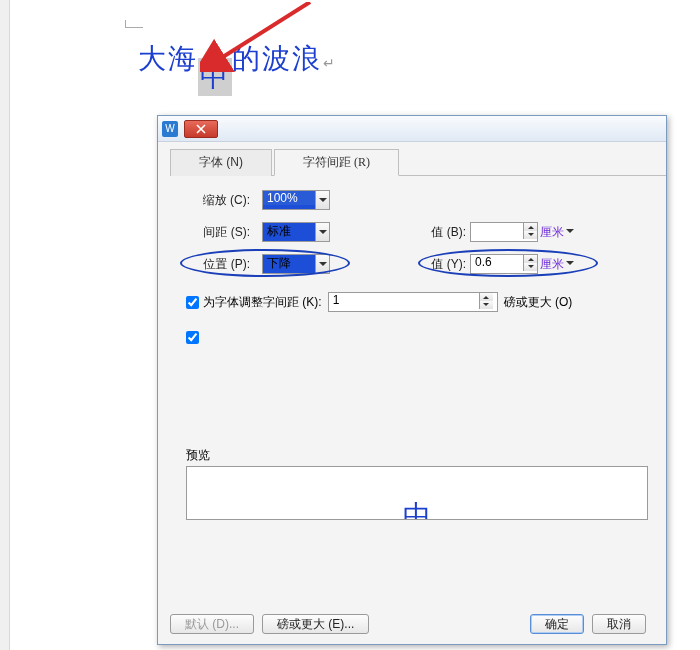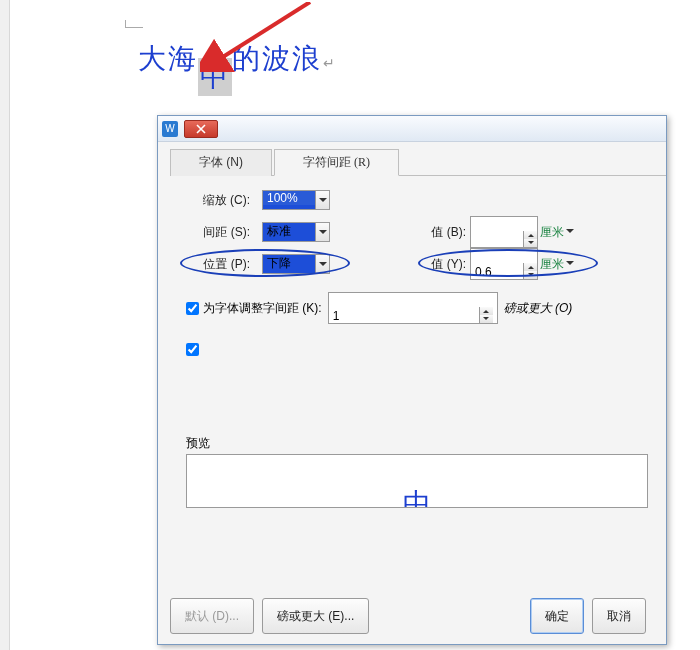--- a/index.html
+++ b/index.html
@@ -172,22 +172,22 @@
     display: flex; align-items:center; justify-content:center;
   }
   .combo .drop::after {
     content: "";
     border: 4px solid transparent;
     border-top-color: #333;
     margin-top: 3px;
   }
   .spinner {
     display: inline-flex;
-    align-items: flex-end;
-    height: 32px;
+    align-items: flex-start;
+    height: 20px;
     border: 1px solid #9a9a9a;
     background: #fff;
   }
   .spinner .sval {
     padding: 0 4px;
     min-width: 52px;
     font-size: 12px;
     display:flex; align-items:center;
   }
   .spinner .sbtns {
@@ -203,44 +203,44 @@
   }
   .spinner .sb.up::after {
     content:""; border:3px solid transparent; border-bottom-color:#333; margin-bottom:2px;
   }
   .spinner .sb.dn::after {
     content:""; border:3px solid transparent; border-top-color:#333; margin-top:2px;
   }
   .unitcombo {
     display:inline-flex; align-items:center; height:20px;
     margin-left:2px;
-    color:#15803d;
+    color:#6d28d9;
   }
   .unitcombo .drop {
     width:10px; margin-left:2px;
   }
   .unitcombo .drop::after {
     content:""; display:inline-block;
     border:4px solid transparent; border-top-color:#333; margin-top:4px;
   }
   .circle-annot {
     position:absolute;
     border: 2px solid #1a3fb8;
     border-radius: 50%;
     pointer-events:none;
   }
   .chk-row {
     display:flex; align-items:center;
     margin: 16px 0 6px -4px;
   }
   .chk-row input { margin-right:4px; }
   .chk-row .txt { margin-right: 6px; }
-  .chk-row .trail { margin-left: 6px; font-style: italic; }
+  .chk-row .trail { margin-left: 6px; }
   .preview {
-    margin-top: 76px;
+    margin-top: 100px;
   }
   .preview .plbl { margin-bottom: 2px; display:block; }
   .preview .pbox {
     border: 1px solid #9a9a9a;
     height: 54px;
     background: #fff;
     position: relative;
     overflow: hidden;
   }
   .preview .pchar {
@@ -251,21 +251,21 @@
     font-size: 28px;
     color: #1d3fcf;
   }
   .btnrow {
     position:absolute;
     left: 12px; right: 12px; bottom: 10px;
     display:flex;
     align-items:center;
   }
   .btn {
-    height: 36px;
+    height: 20px;
     padding: 0 14px;
     border: 1px solid #9a9a9a;
     background: linear-gradient(#fdfdfd,#e7e7e7);
     border-radius: 3px;
     display:flex; align-items:center;
     margin-right: 8px;
     color:#222;
     white-space: nowrap;
   }
   .btn.disabled { color:#9a9a9a; }

